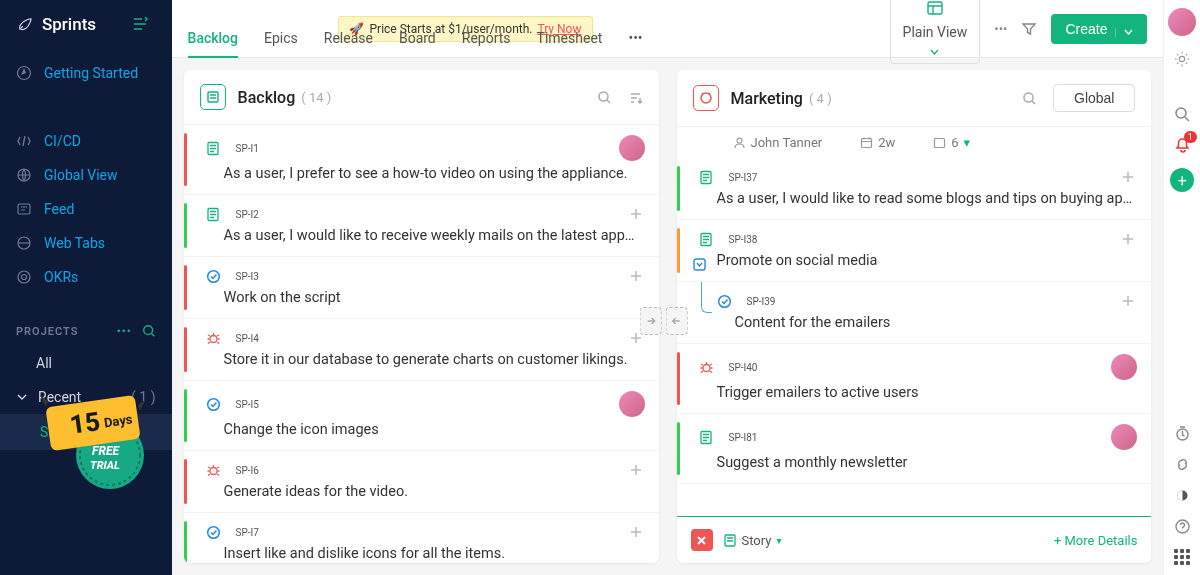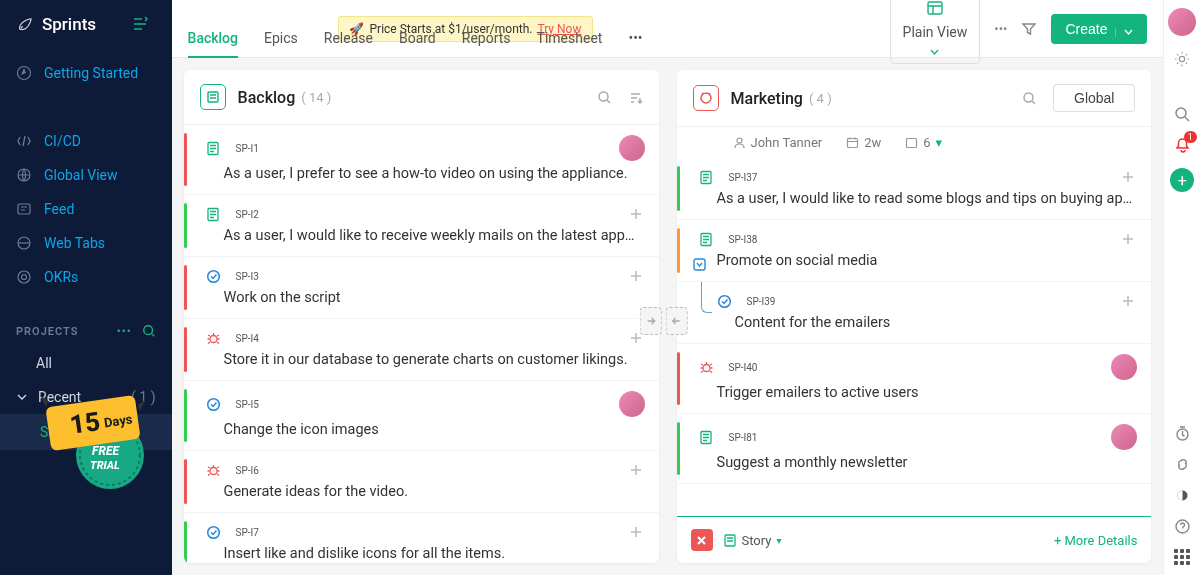--- a/index.html
+++ b/index.html
@@ -49,21 +49,21 @@
 
 .content { flex: 1; display: flex; gap: 18px; padding: 12px; overflow: hidden; position: relative; }
 .col { flex: 1; background: #fff; border-radius: 6px; box-shadow: 0 1px 3px rgba(0,0,0,.06); display: flex; flex-direction: column; overflow: hidden; min-width: 0; }
 .col-hdr { display: flex; align-items: center; padding: 14px 16px; border-bottom: 1px solid #f0f0f0; }
 .col-hdr .type-icon { width: 26px; height: 26px; border: 1px solid #13b47e; border-radius: 5px; display: flex; align-items: center; justify-content: center; color: #13b47e; margin-right: 12px; }
 .col-hdr.m .type-icon { border-color: #e55; color: #e55; }
 .col-title { font-size: 16px; font-weight: 500; color: #222; }
 .col-count { color: #aaa; margin-left: 6px; }
 .col-actions { margin-left: auto; display: flex; align-items: center; gap: 16px; color: #aaa; }
 .start-btn { border: 1px solid #ddd; background: #fff; padding: 5px 20px; border-radius: 4px; cursor: pointer; color: #444; font-size: 14px; }
-.sprint-meta { display: flex; gap: 24px; padding: 8px 16px 8px 56px; color: #777; font-size: 13px; align-items: center; }
+.sprint-meta { display: flex; gap: 38px; padding: 8px 16px 8px 56px; color: #777; font-size: 13px; align-items: center; }
 .sprint-meta .meta { display: flex; align-items: center; gap: 5px; }
 .sprint-meta .caret { color: #13b47e; }
 
 .items { flex: 1; overflow-y: auto; }
 .item { border-bottom: 1px solid #f3f3f3; position: relative; padding: 0; }
 .item-row1 { display: flex; align-items: center; padding: 10px 14px 4px 14px; }
 .bar { width: 3px; position: absolute; left: 0; top: 8px; bottom: 8px; border-radius: 2px; }
 .bar.red { background: #e55; }
 .bar.green { background: #3c5; }
 .bar.orange { background: #f93; }

